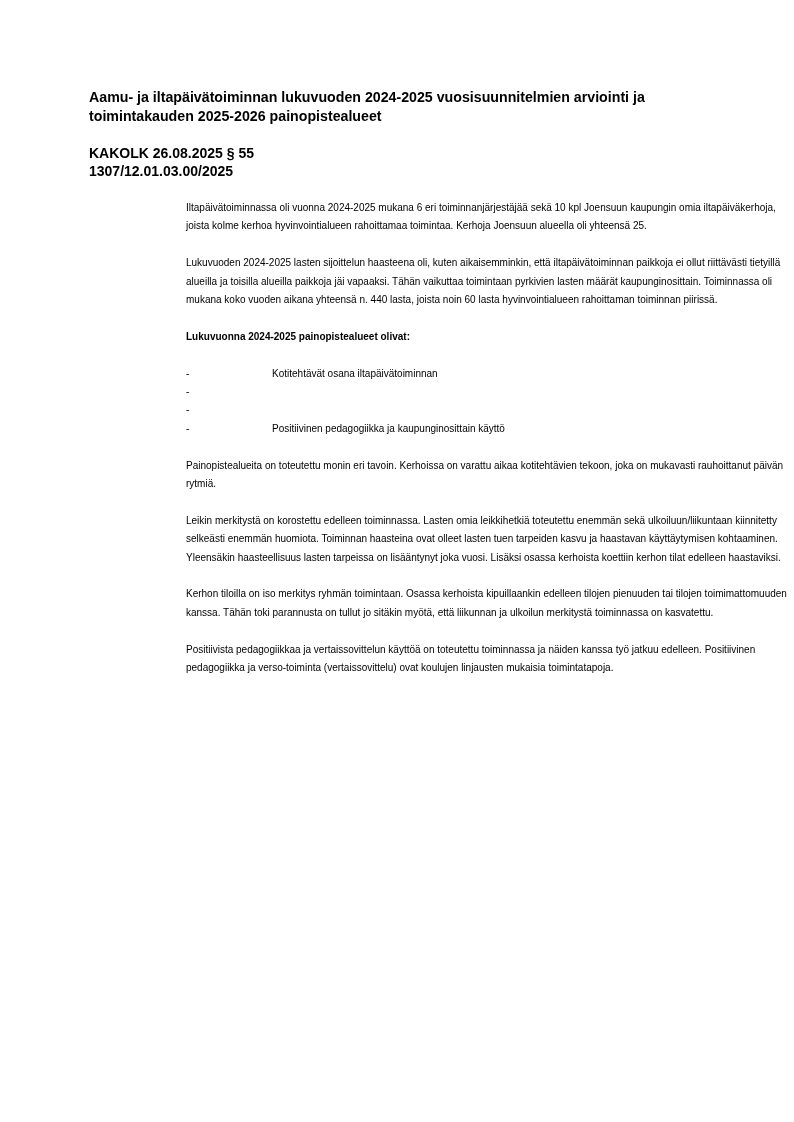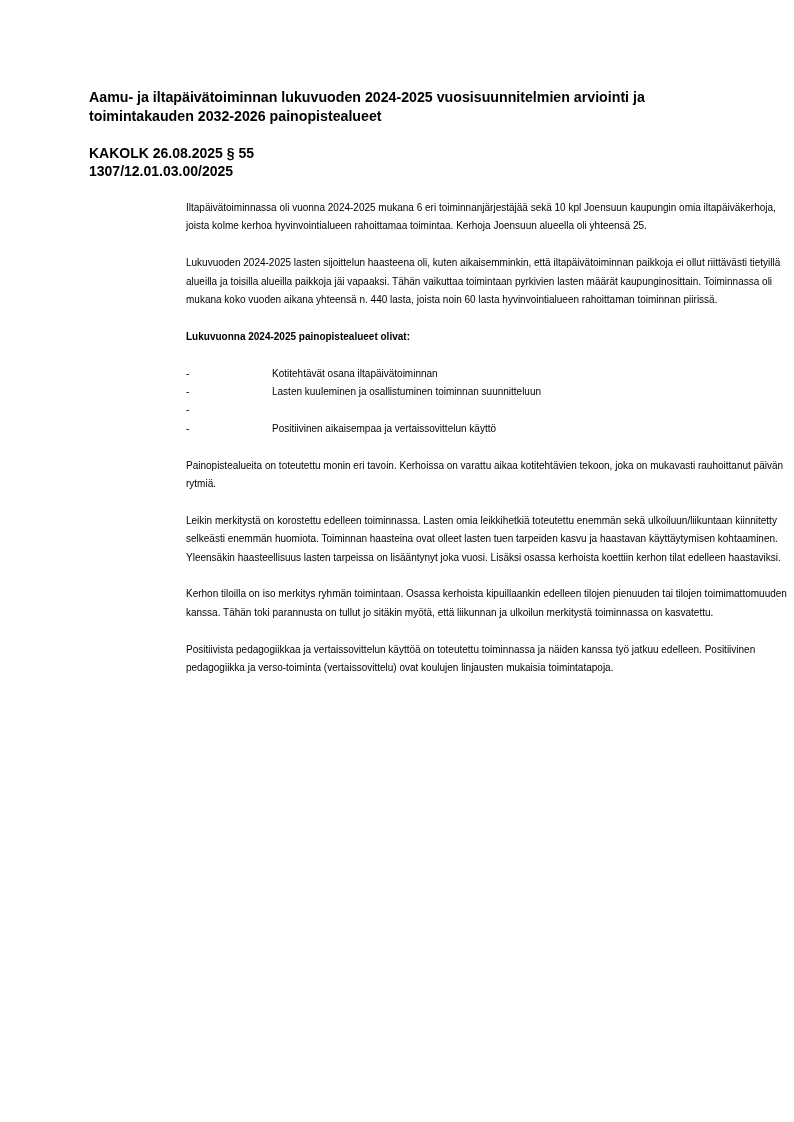--- a/index.html
+++ b/index.html
@@ -15,49 +15,48 @@
     .list { margin: 0 0 18.4px 0; padding: 0; list-style: none; }
     .list li { display: flex; }
     .list .dash { width: 86px; flex: none; }
   </style>
 </head>
 <body>
 
 <div class="page">
   <div class="title">
     <div>Aamu- ja iltapäivätoiminnan lukuvuoden 2024-2025 vuosisuunnitelmien arviointi ja</div>
-    <div>toimintakauden 2032-2026 painopistealueet</div>
+    <div>toimintakauden 2025-2026 painopistealueet</div>
   </div>
 
   <div class="meta">
     <div>KAKOLK 26.08.2025 § 55</div>
     <div>1307/12.01.03.00/2025</div>
   </div>
 
   <div class="body">
     <p>Iltapäivätoiminnassa oli vuonna 2024-2025 mukana 6 eri toiminnanjärjestäjää sekä 10 kpl Joensuun kaupungin omia iltapäiväkerhoja, joista kolme kerhoa hyvinvointialueen rahoittamaa toimintaa. Kerhoja Joensuun alueella oli yhteensä 25.</p>
     <p>Lukuvuoden 2024-2025 lasten sijoittelun haasteena oli, kuten aikaisemminkin, että iltapäivätoiminnan paikkoja ei ollut riittävästi tietyillä alueilla ja toisilla alueilla paikkoja jäi vapaaksi. Tähän vaikuttaa toimintaan pyrkivien lasten määrät kaupunginosittain. Toiminnassa oli mukana koko vuoden aikana yhteensä n. 440 lasta, joista noin 60 lasta hyvinvointialueen rahoittaman toiminnan piirissä.</p>
 
     <p class="heading">Lukuvuonna 2024-2025 painopistealueet olivat:</p>
 
     <ul class="list">
       <li>
         <span class="dash">-</span>
         <span>Kotitehtävät osana iltapäivätoiminnan</span>
       </li>
       <li>
         <span class="dash">-</span>
-        <span>Lasten kuuleminen ja osallistuminen toiminnan suunnitteluun</span>
       </li>
       <li>
         <span class="dash">-</span>
       </li>
       <li>
         <span class="dash">-</span>
-        <span>Positiivinen aikaisempaa ja vertaissovittelun käyttö</span>
+        <span>Positiivinen pedagogiikka ja kaupunginosittain käyttö</span>
       </li>
     </ul>
 
     <p>Painopistealueita on toteutettu monin eri tavoin. Kerhoissa on varattu aikaa kotitehtävien tekoon, joka on mukavasti rauhoittanut päivän rytmiä.</p>
     <p>Leikin merkitystä on korostettu edelleen toiminnassa. Lasten omia leikkihetkiä toteutettu enemmän sekä ulkoiluun/liikuntaan  kiinnitetty selkeästi enemmän huomiota. Toiminnan haasteina ovat olleet lasten tuen tarpeiden kasvu ja haastavan käyttäytymisen kohtaaminen. Yleensäkin haasteellisuus lasten tarpeissa on lisääntynyt joka vuosi. Lisäksi osassa kerhoista koettiin kerhon tilat edelleen haastaviksi.</p>
     <p>Kerhon tiloilla on iso merkitys ryhmän toimintaan. Osassa kerhoista kipuillaankin edelleen tilojen pienuuden tai tilojen toimimattomuuden kanssa. Tähän toki parannusta on tullut jo sitäkin myötä, että liikunnan ja ulkoilun merkitystä toiminnassa on kasvatettu.</p>
     <p>Positiivista pedagogiikkaa ja vertaissovittelun käyttöä on toteutettu toiminnassa ja näiden kanssa työ jatkuu edelleen. Positiivinen pedagogiikka ja verso-toiminta (vertaissovittelu) ovat koulujen linjausten mukaisia toimintatapoja.</p>
   </div>
 </div>
 

